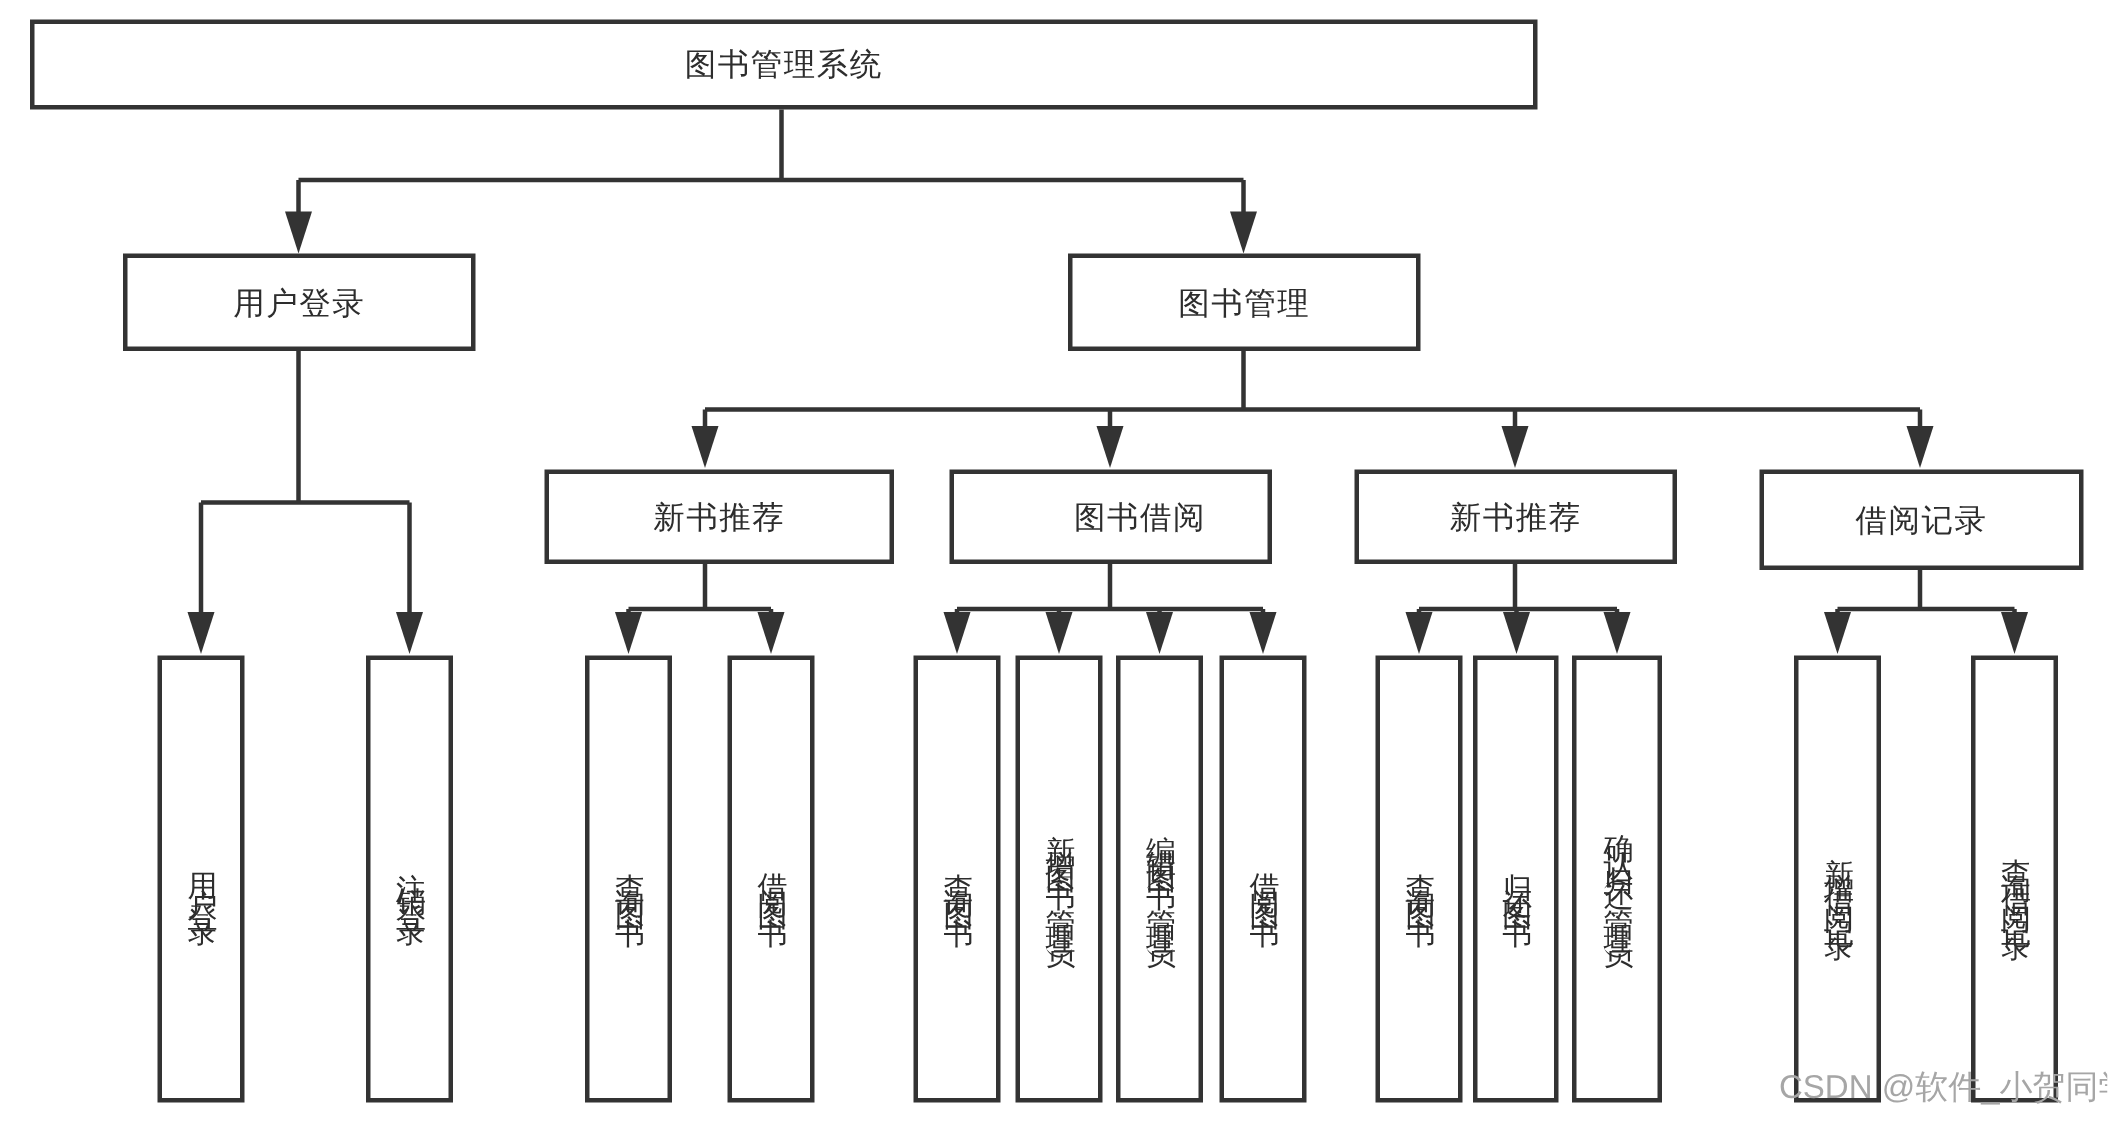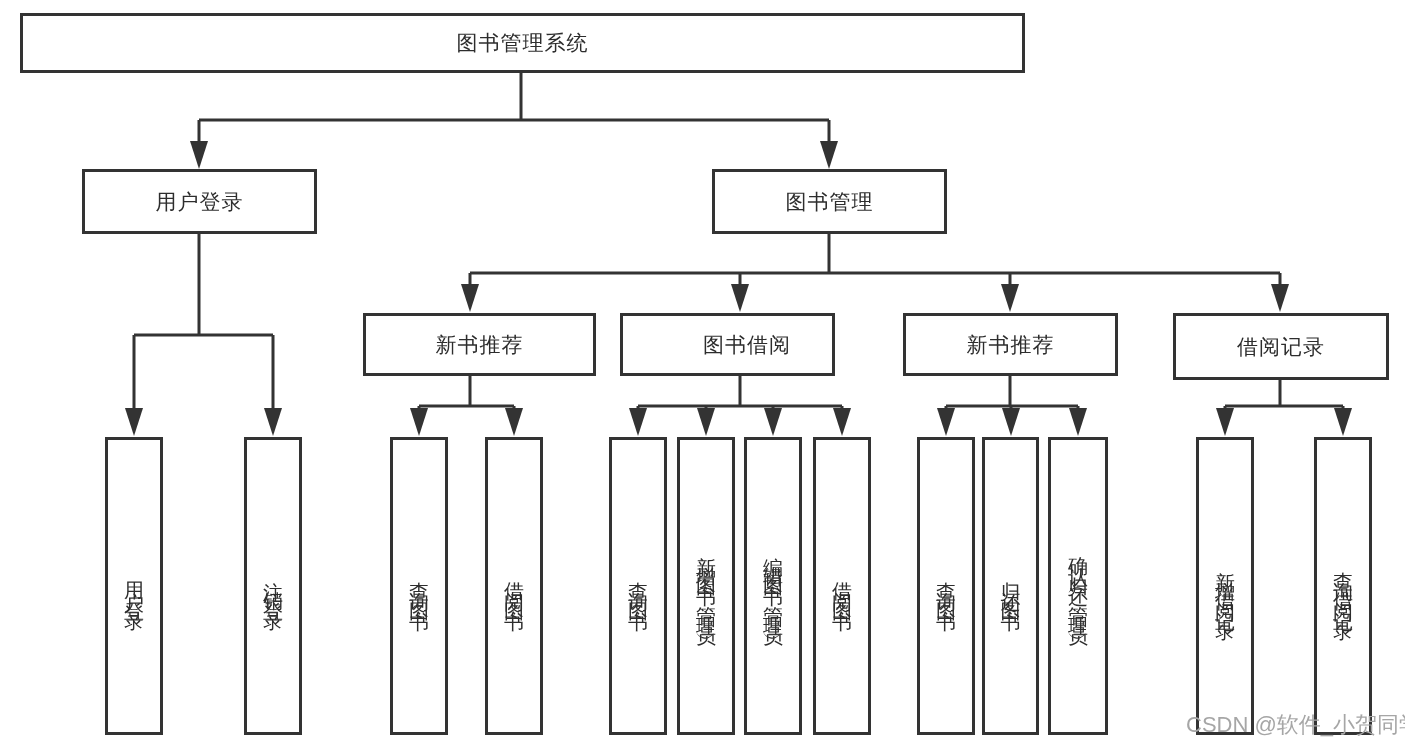--- a/index.html
+++ b/index.html
@@ -108,21 +108,21 @@
   <div class="node h-node" style="left:82px; top:169px; width:235px; height:65px;">
     <span>用户登录</span>
   </div>
   <div class="node h-node" style="left:712px; top:169px; width:235px; height:65px;align-items:center;">
     <span>图书管理</span>
   </div>
 
   <div class="node h-node" style="left:363px; top:313px; width:233px; height:63px;">
     <span>新书推荐</span>
   </div>
-  <div class="node h-node" style="left:620px; top:313px; width:215px; height:63px;padding-left:39px;">
+  <div class="node h-node" style="left:633px; top:313px; width:215px; height:63px;padding-left:39px;">
     <span>图书借阅</span>
   </div>
   <div class="node h-node" style="left:903px; top:313px; width:215px; height:63px;">
     <span>新书推荐</span>
   </div>
   <div class="node h-node" style="left:1173px; top:313px; width:216px; height:67px;">
     <span>借阅记录</span>
   </div>
 
   <div class="node v-node" style="left:105px; top:437px; width:58px; height:298px;">

